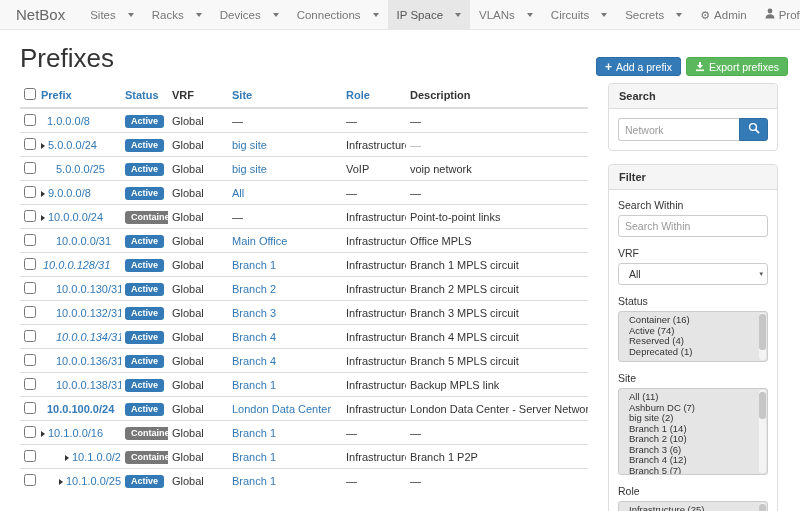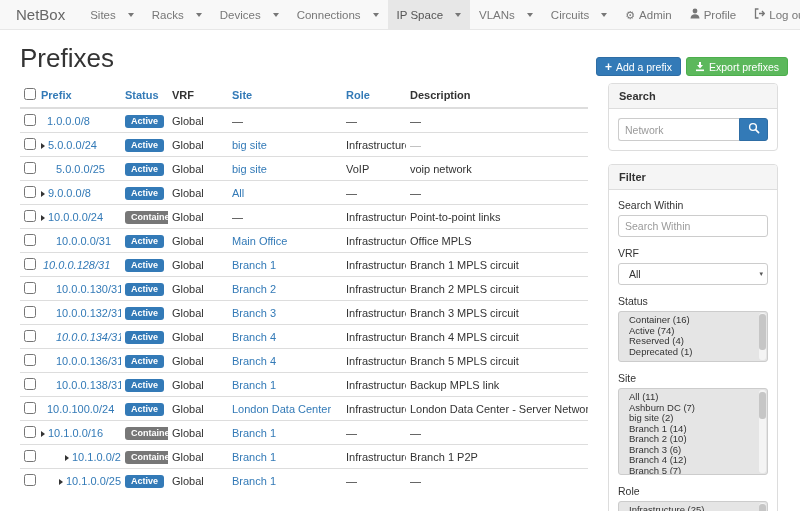--- a/index.html
+++ b/index.html
@@ -114,20 +114,24 @@
         <span class="caret"></span>
       </div>
       <div class="nav-item">
         <span>VLANs</span>
         <span class="caret"></span>
       </div>
       <div class="nav-item">
         <span>Circuits</span>
         <span class="caret"></span>
       </div>
+      <div class="nav-item">
+        <span>Secrets</span>
+        <span class="caret"></span>
+      </div>
     </div>
   <div class="nav-right" id="nav-right">
       <div class="nav-item">
         <span><span class="gear-glyph">⚙︎</span></span>
         <span>Admin</span>
       </div>
       <div class="nav-item">
         <span><svg width="10" height="11" viewBox="0 0 10 11">
             <circle cx="5" cy="3" r="2.4" fill="#777"></circle>
             <path d="M0.5 10.5 C0.5 7.6 2.5 6.2 5 6.2 C7.5 6.2 9.5 7.6 9.5 10.5 Z" fill="#777"></path>
@@ -291,21 +295,21 @@
               <td><input type="checkbox" style=""></td>
               <td style="padding-left: 19px;"><a class="cell-link">10.0.0.138/31</a></td>
               <td><span class="badge" style="background: rgb(51, 122, 183);">Active</span></td>
               <td>Global</td>
               <td><a class="cell-link">Branch 1</a></td>
               <td>Infrastructure</td>
               <td>Backup MPLS link</td>
             </tr>
             <tr>
               <td><input type="checkbox" style=""></td>
-              <td style="padding-left: 10px;"><a class="cell-link">10.0.100.0/24</a></td>
+              <td style="padding-left: 10px; font-weight: bold;"><a class="cell-link">10.0.100.0/24</a></td>
               <td><span class="badge" style="background: rgb(51, 122, 183);">Active</span></td>
               <td>Global</td>
               <td><a class="cell-link">London Data Center</a></td>
               <td>Infrastructure</td>
               <td>London Data Center - Server Network</td>
             </tr>
             <tr>
               <td><input type="checkbox" style=""></td>
               <td style="padding-left: 4px;"><span class="expand-arrow"></span><a class="cell-link">10.1.0.0/16</a></td>
               <td><span class="badge" style="background: rgb(119, 119, 119);">Container</span></td>

